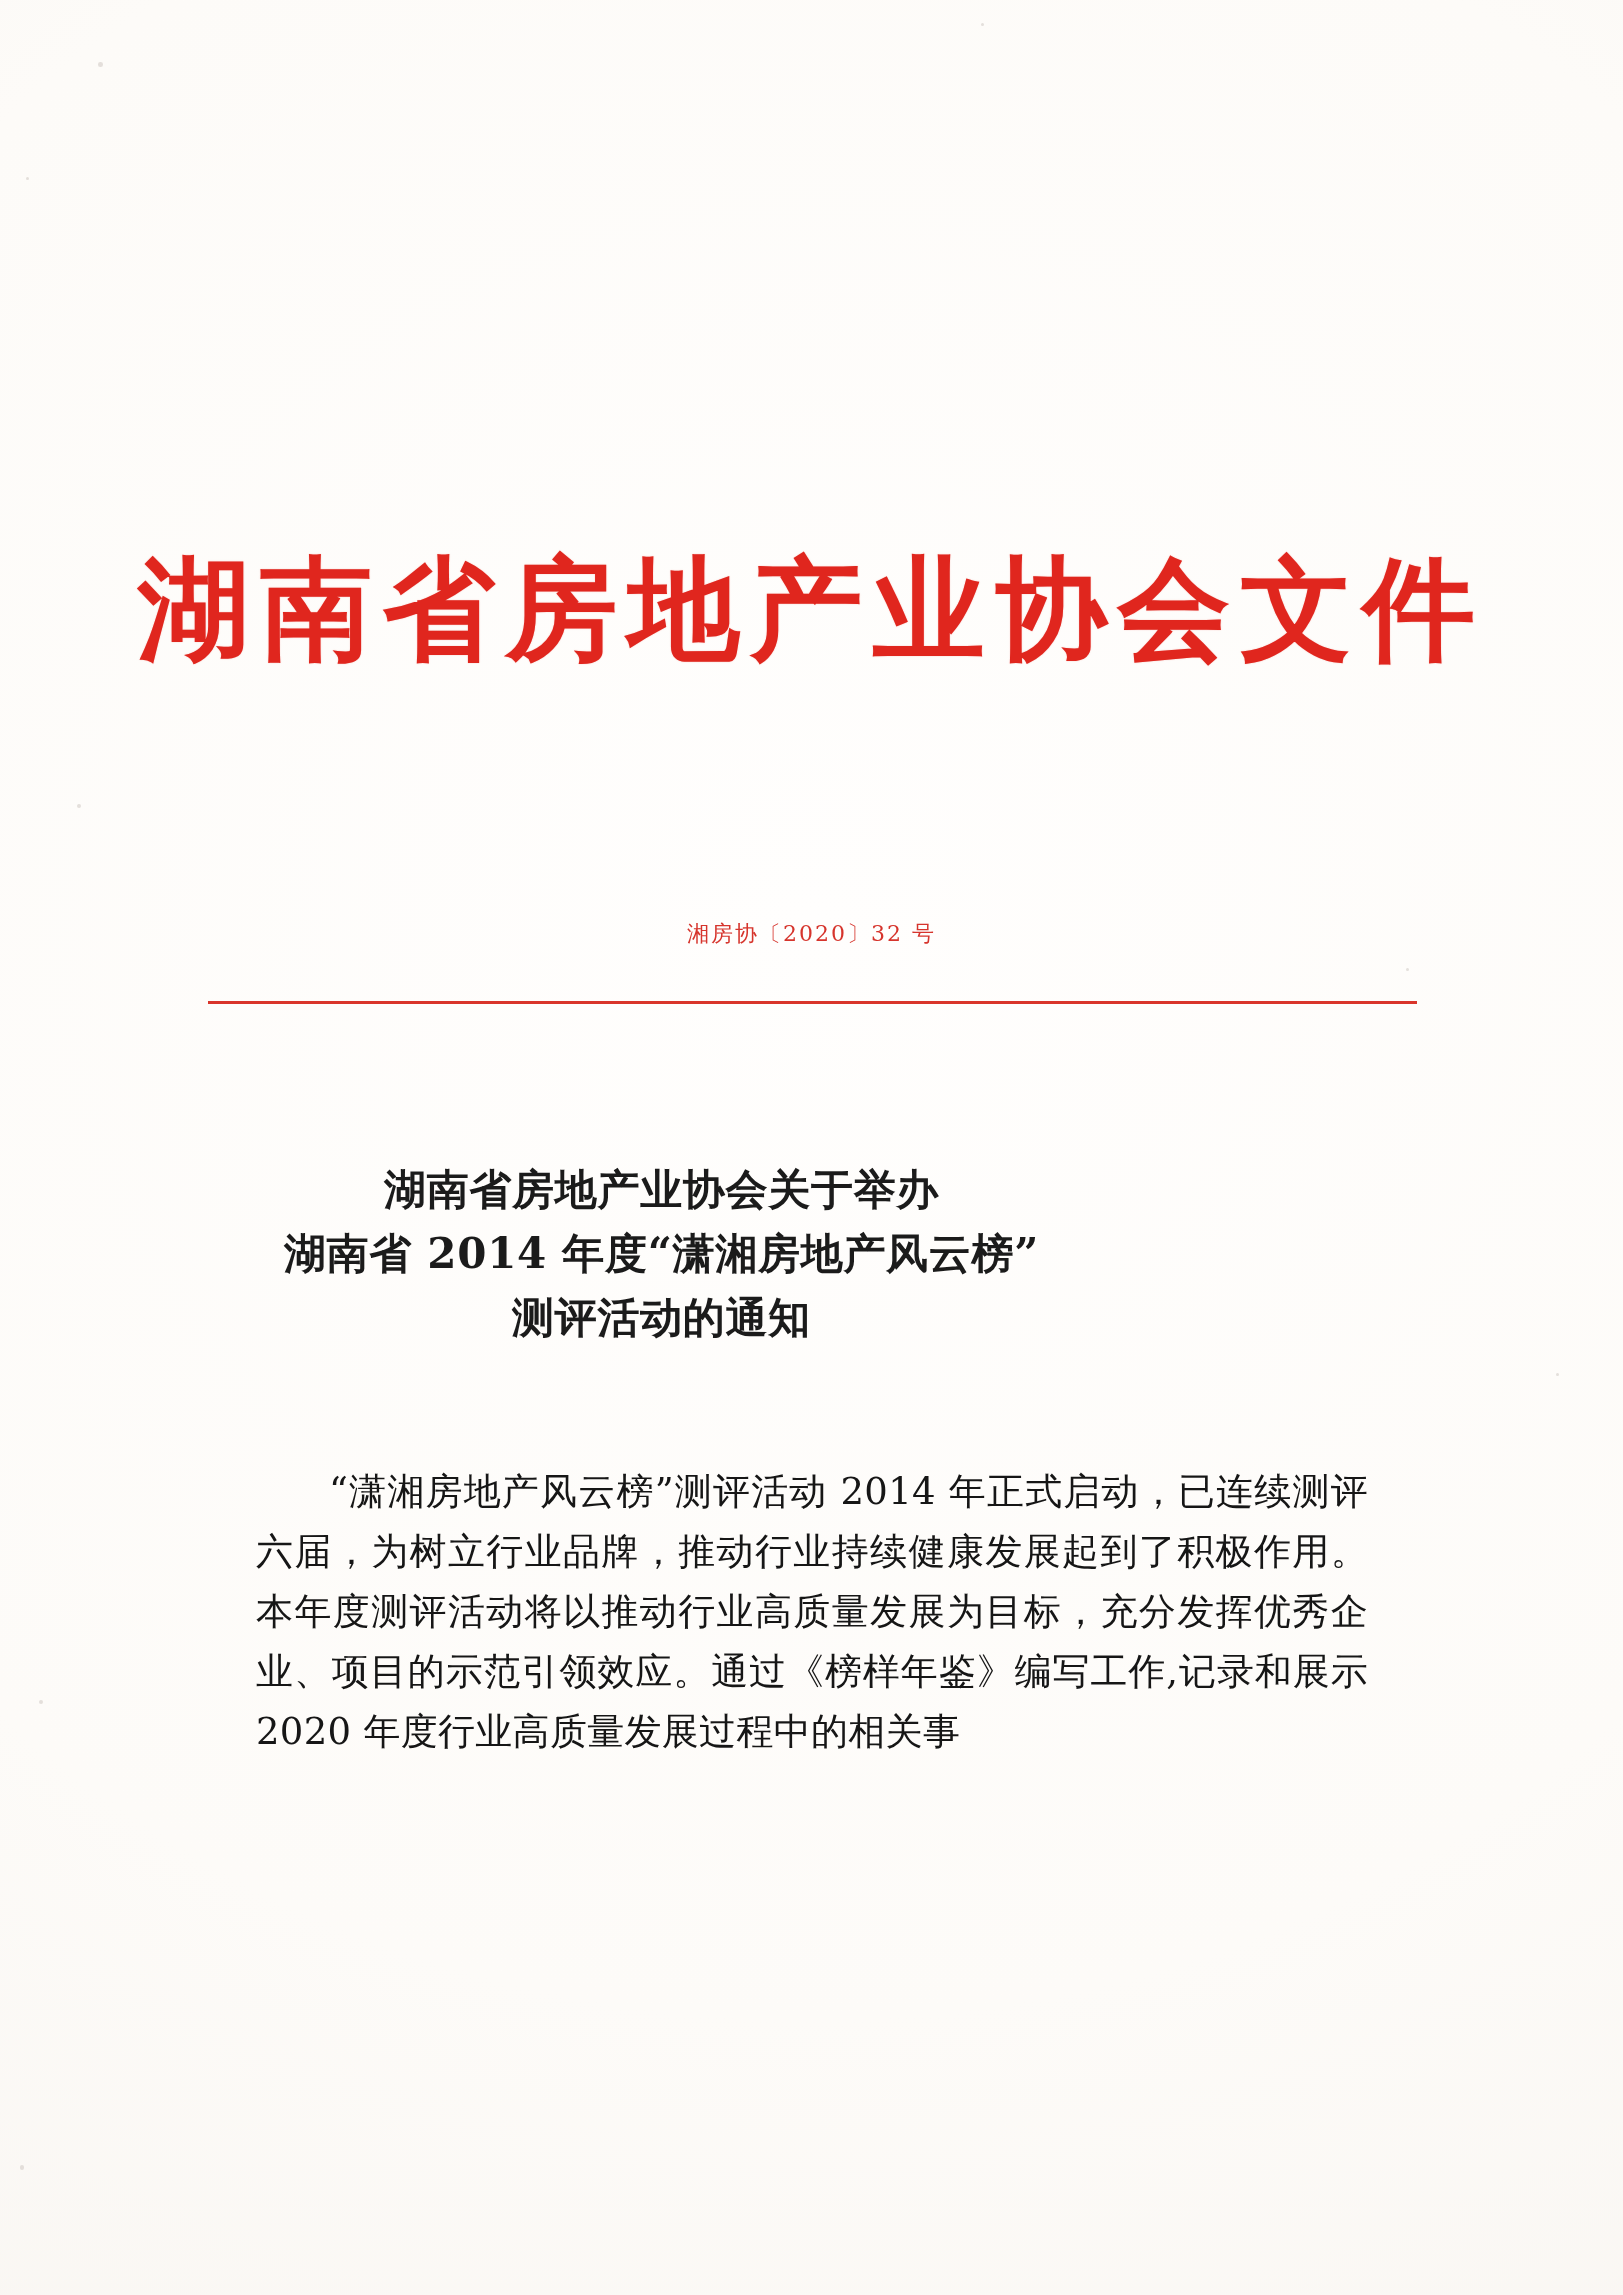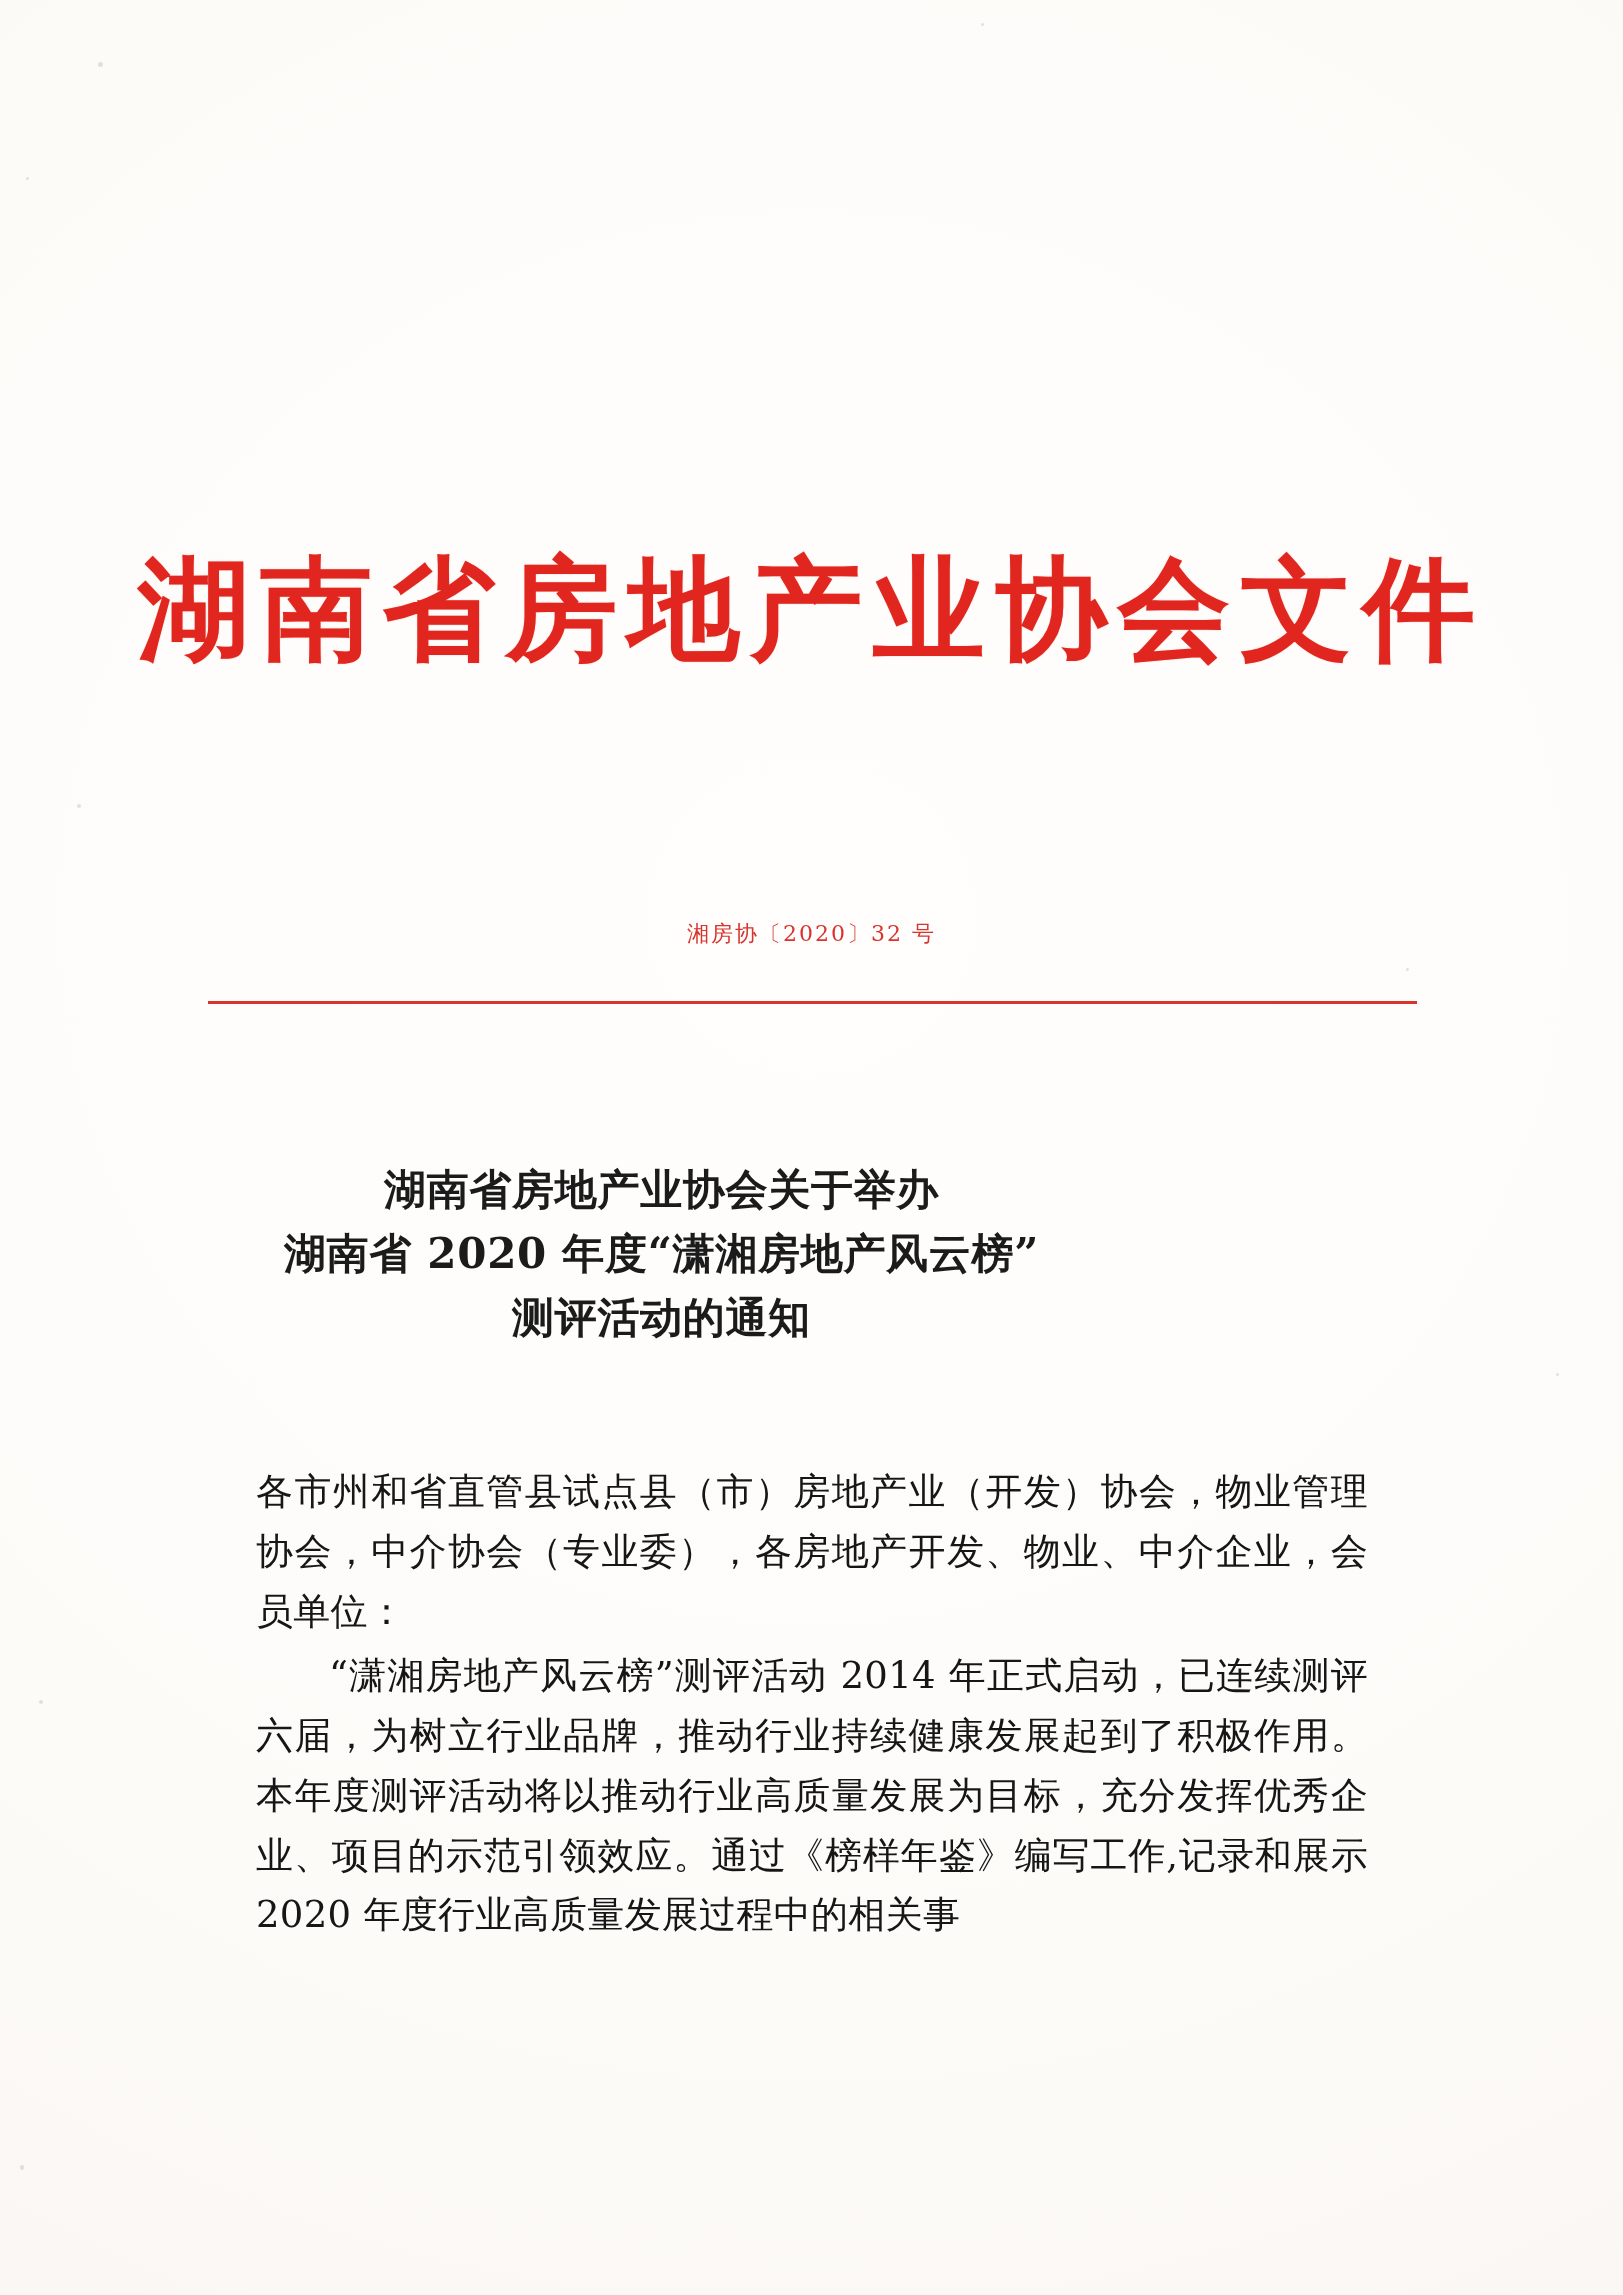--- a/index.html
+++ b/index.html
@@ -132,24 +132,23 @@
   <div class="doc-body">
 
     <div class="masthead">湖南省房地产业协会文件</div>
 
     <div class="doc-number">湘房协〔2020〕32 号</div>
 
     <div class="red-rule"></div>
 
     <div class="title-block">
       <div>湖南省房地产业协会关于举办</div>
-      <div>湖南省 2020 年度“潇湘房地产风云榜”</div>
+      <div>湖南省 2014 年度“潇湘房地产风云榜”</div>
       <div>测评活动的通知</div>
     </div>
 
     <div class="content">
-      <p>各市州和省直管县试点县（市）房地产业（开发）协会，物业管理协会，中介协会（专业委），各房地产开发、物业、中介企业，会员单位：</p>
       <p class="indent">“潇湘房地产风云榜”测评活动 2014 年正式启动，已连续测评六届，为树立行业品牌，推动行业持续健康发展起到了积极作用。本年度测评活动将以推动行业高质量发展为目标，充分发挥优秀企业、项目的示范引领效应。通过《榜样年鉴》编写工作,记录和展示 2020 年度行业高质量发展过程中的相关事</p>
     </div>
 
   </div>
 </div>
 
 
 </body></html>

